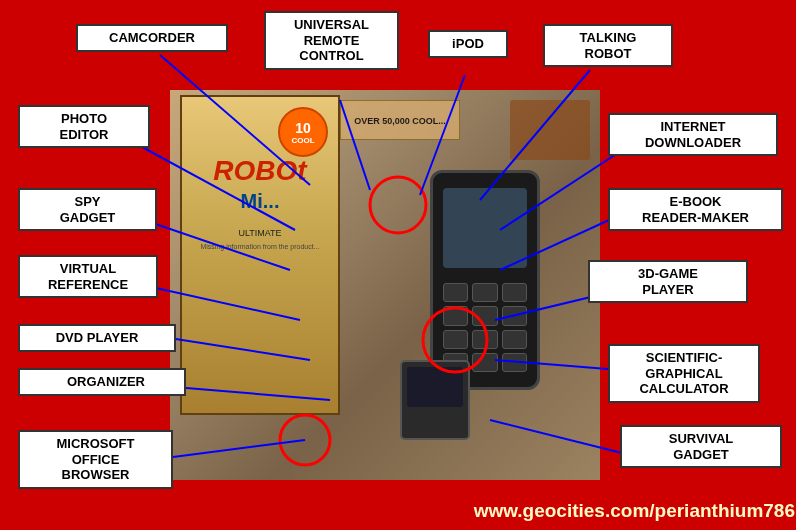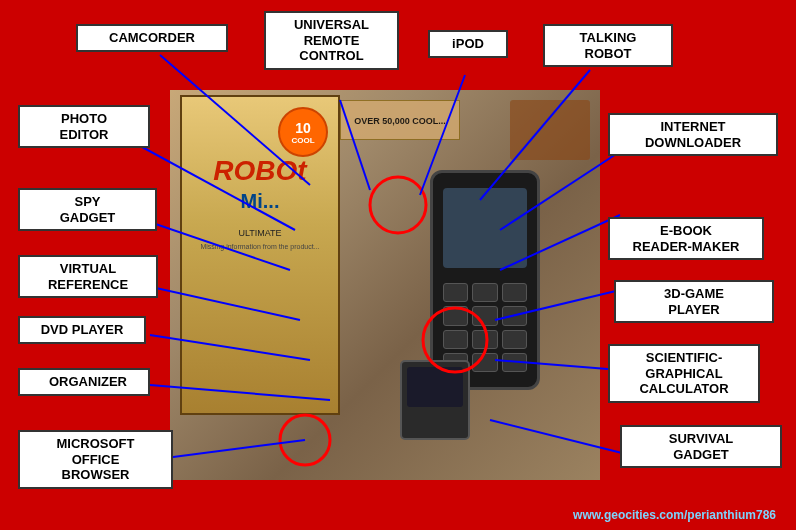--- a/index.html
+++ b/index.html
@@ -141,24 +141,24 @@
       left: 0;
       width: 796px;
       height: 530px;
       z-index: 8;
       pointer-events: none;
     }
 
     .website-text {
       position: absolute;
       bottom: 8px;
-      right: 20px;
-      color: #7dd3fc;
+      right: 1px;
+      color: #fef9c3;
       font-weight: bold;
-      font-size: 12px;
+      font-size: 19px;
       z-index: 20;
     }
   </style>
 </head>
 <body>
 
 <div class="center-image">
   <div class="center-image-inner">
     <div class="book-cover">
       <div class="cool-badge">
@@ -256,41 +256,41 @@
 </div>
 
 <div class="label-box" style="left:608px; top:113px; width:170px;">
   INTERNET<br>DOWNLOADER
 </div>
 
 <div class="label-box" style="left:18px; top:188px; width:139px;text-align:center;">
   SPY<br>GADGET
 </div>
 
-<div class="label-box" style="left:608px; top:188px; width:156px;margin-top:29px;">
+<div class="label-box" style="left:608px; top:188px; width:175px;">
   E-BOOK<br>READER-MAKER
 </div>
 
 <div class="label-box" style="left:18px; top:255px; width:140px;">
   VIRTUAL<br>REFERENCE
 </div>
 
-<div class="label-box" style="left:614px; top:260px; width:160px;margin-top:20px;">
+<div class="label-box" style="left:588px; top:260px; width:160px;">
   3D-GAME<br>PLAYER
 </div>
 
-<div class="label-box" style="left:18px; top:316px; width:128px;">
+<div class="label-box" style="left:18px; top:324px; width:158px;">
   DVD PLAYER
 </div>
 
 <div class="label-box" style="left:608px; top:344px; width:152px;">
   SCIENTIFIC-<br>GRAPHICAL<br>CALCULATOR
 </div>
 
-<div class="label-box" style="left:18px; top:368px; width:132px;padding-left:16px;">
+<div class="label-box" style="left:18px; top:368px; width:168px;padding-left:16px;">
   ORGANIZER
 </div>
 
 <div class="label-box" style="left:620px; top:425px; width:162px;">
   SURVIVAL<br>GADGET
 </div>
 
 <div class="label-box" style="left:18px; top:430px; width:155px;">
   MICROSOFT<br>OFFICE<br>BROWSER
 </div>

